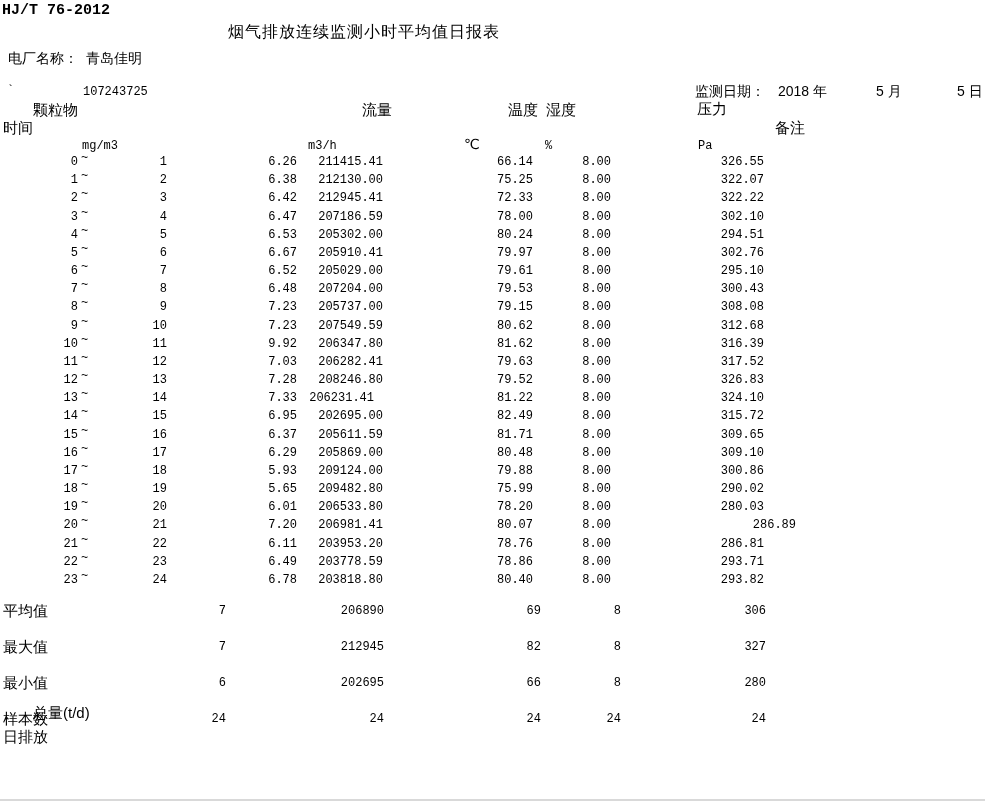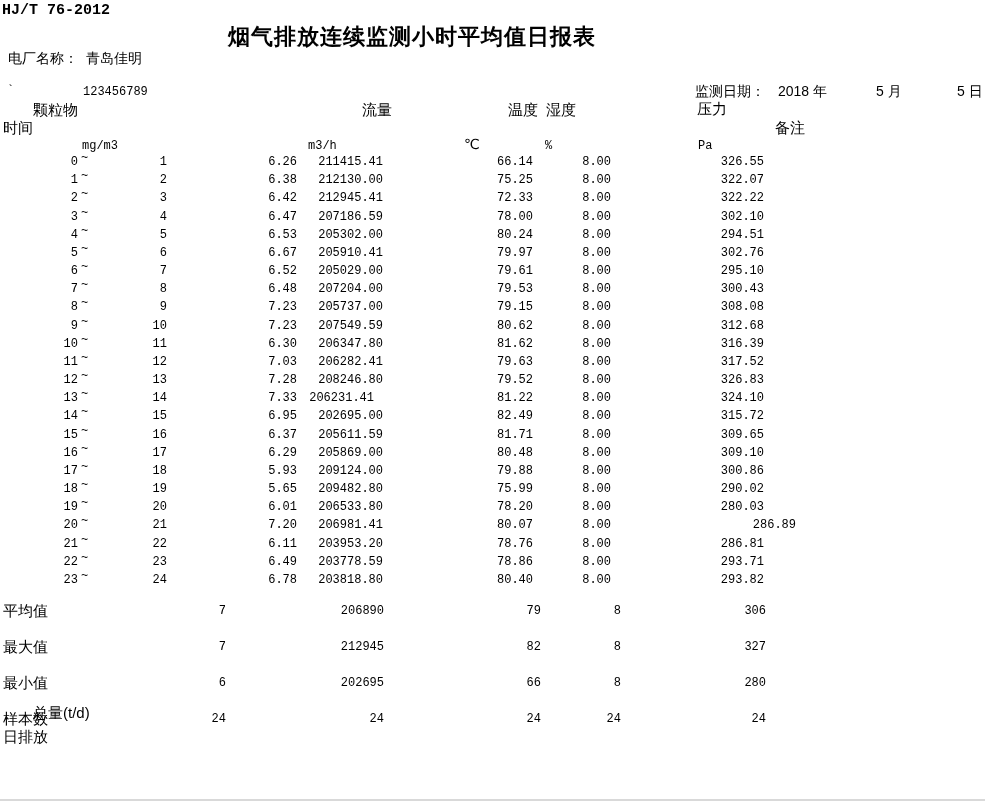--- a/index.html
+++ b/index.html
@@ -1,20 +1,20 @@
 <!DOCTYPE html>
 <html><head>
 <meta charset="utf-8">
 <style>
   html,body{margin:0;padding:0;background:#fff;}
   .page{position:relative;width:985px;height:806px;background:#ffffff;color:#000;
         font-family:"Liberation Sans","DejaVu Sans",sans-serif;overflow:hidden;}
   .abs{position:absolute;white-space:nowrap;}
   .std{left:2px;top:2px;font:bold 15px "Liberation Mono","DejaVu Sans Mono",monospace;}
-  .title{left:228px;top:22px;font-weight:bold;font-size:22px;letter-spacing:1px;}
+  .title{left:228px;top:22px;font-weight:normal;font-size:16px;letter-spacing:1px;}
   .cjk{font-size:15px;}
   .cjk14{font-size:14px;}
   .mono{font:12px "Liberation Mono","DejaVu Sans Mono",monospace;}
   .trow{position:absolute;left:0;width:985px;height:18px;}
   .cell{position:absolute;top:0;text-align:right;white-space:nowrap;
         font:12px "Liberation Mono","DejaVu Sans Mono",monospace;}
   .slabel{position:absolute;top:-2px;text-align:left;font-size:15px;white-space:nowrap;
         font-family:"Liberation Sans","DejaVu Sans",sans-serif;}
   .tilde{position:absolute;left:81px;top:-4px;font:12px "Liberation Mono","DejaVu Sans Mono",monospace;}
   .bottom-line{position:absolute;left:0;top:799px;width:985px;height:2px;background:#d9d9d9;}
@@ -26,21 +26,21 @@
 
   <div class="abs std">HJ/T 76-2012</div>
   <div class="abs title">烟气排放连续监测小时平均值日报表</div>
 
   <div class="abs cjk14" style="left:8px;top:50px;">
     <span>电厂名称：</span>
     <span style="margin-left:4px;">青岛佳明</span>
   </div>
 
   <span class="abs mono" style="left:7px;top:84px;">`</span>
-  <span class="abs mono" style="left:83px;top:85px;">123456789</span>
+  <span class="abs mono" style="left:83px;top:85px;">107243725</span>
 
   <span class="abs cjk14" style="left:695px;top:83px;">监测日期：</span>
   <span class="abs cjk14" style="left:778px;top:83px;">2018 年</span>
   <span class="abs cjk14" style="left:876px;top:83px;">5 月</span>
   <span class="abs cjk14" style="left:957px;top:83px;">5 日</span>
 
   <span class="abs cjk" style="left:33px;top:101px;">颗粒物</span>
   <span class="abs cjk" style="left:362px;top:101px;">流量</span>
   <span class="abs cjk" style="left:508px;top:101px;">温度</span>
   <span class="abs cjk" style="left:546px;top:101px;">湿度</span>
@@ -151,21 +151,21 @@
         <span class="cell" style="left: 237px; width: 60px;">7.23</span>
         <span class="cell" style="left: 283px; width: 100px;">207549.59</span>
         <span class="cell" style="left: 473px; width: 60px;">80.62</span>
         <span class="cell" style="left: 551px; width: 60px;">8.00</span>
         <span class="cell" style="left: 694px; width: 70px;">312.68</span>
         <span class="tilde">~</span>
       </div>
       <div class="trow" style="top: 337px;">
         <span class="cell" style="left: 38px; width: 40px;">10</span>
         <span class="cell" style="left: 127px; width: 40px;">11</span>
-        <span class="cell" style="left: 237px; width: 60px;">6.30</span>
+        <span class="cell" style="left: 237px; width: 60px;">9.92</span>
         <span class="cell" style="left: 283px; width: 100px;">206347.80</span>
         <span class="cell" style="left: 473px; width: 60px;">81.62</span>
         <span class="cell" style="left: 551px; width: 60px;">8.00</span>
         <span class="cell" style="left: 694px; width: 70px;">316.39</span>
         <span class="tilde">~</span>
       </div>
       <div class="trow" style="top: 355px;">
         <span class="cell" style="left: 38px; width: 40px;">11</span>
         <span class="cell" style="left: 127px; width: 40px;">12</span>
         <span class="cell" style="left: 237px; width: 60px;">7.03</span>
@@ -294,21 +294,21 @@
         <span class="cell" style="left: 551px; width: 60px;">8.00</span>
         <span class="cell" style="left: 694px; width: 70px;">293.82</span>
         <span class="tilde">~</span>
       </div>
     </div>
   <div id="summary-rows">
       <div class="trow" style="top: 604px;">
         <span class="slabel" style="left: 3px;">平均值</span>
         <span class="cell" style="left: 146px; width: 80px;">7</span>
         <span class="cell" style="left: 284px; width: 100px;">206890</span>
-        <span class="cell" style="left: 481px; width: 60px;">79</span>
+        <span class="cell" style="left: 481px; width: 60px;">69</span>
         <span class="cell" style="left: 561px; width: 60px;">8</span>
         <span class="cell" style="left: 696px; width: 70px;">306</span>
       </div>
       <div class="trow" style="top: 640px;">
         <span class="slabel" style="left: 3px;">最大值</span>
         <span class="cell" style="left: 146px; width: 80px;">7</span>
         <span class="cell" style="left: 284px; width: 100px;">212945</span>
         <span class="cell" style="left: 481px; width: 60px;">82</span>
         <span class="cell" style="left: 561px; width: 60px;">8</span>
         <span class="cell" style="left: 696px; width: 70px;">327</span>

